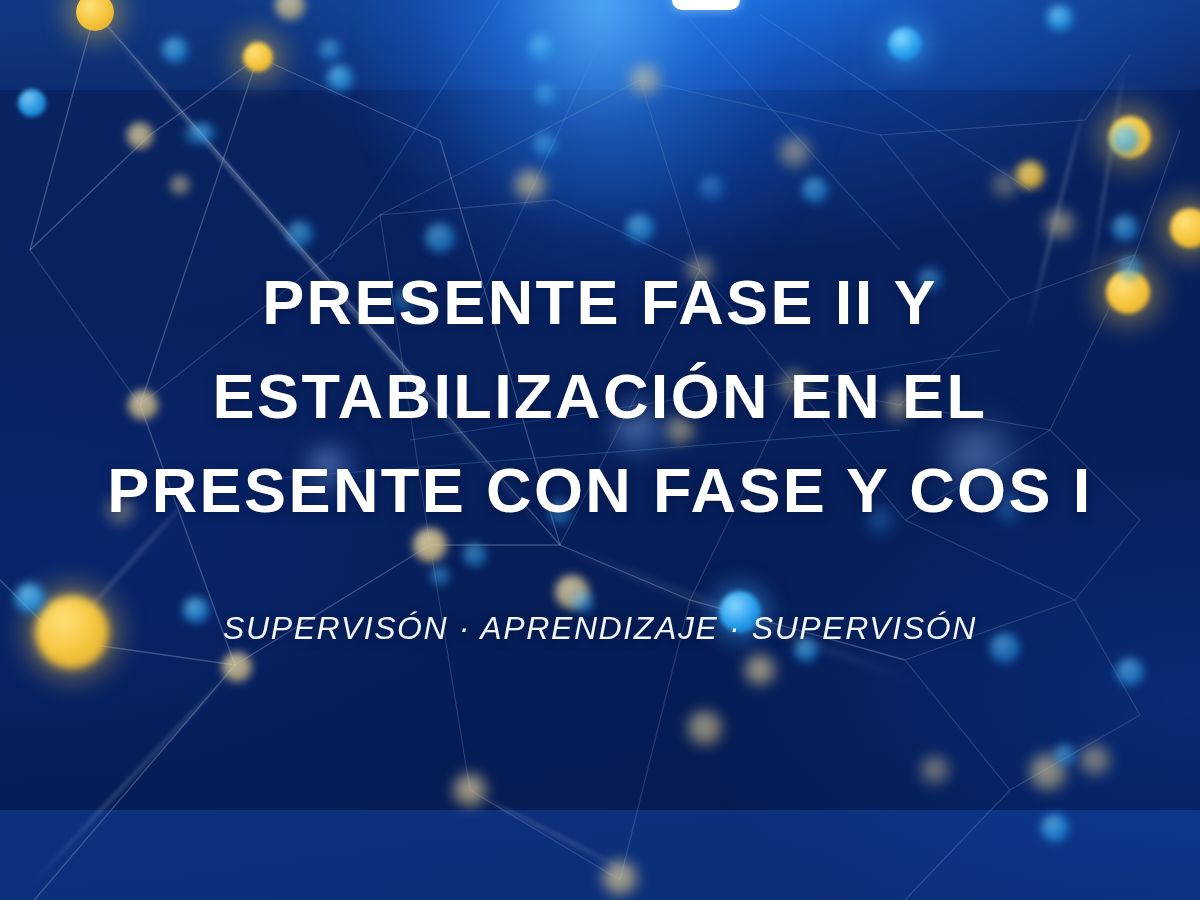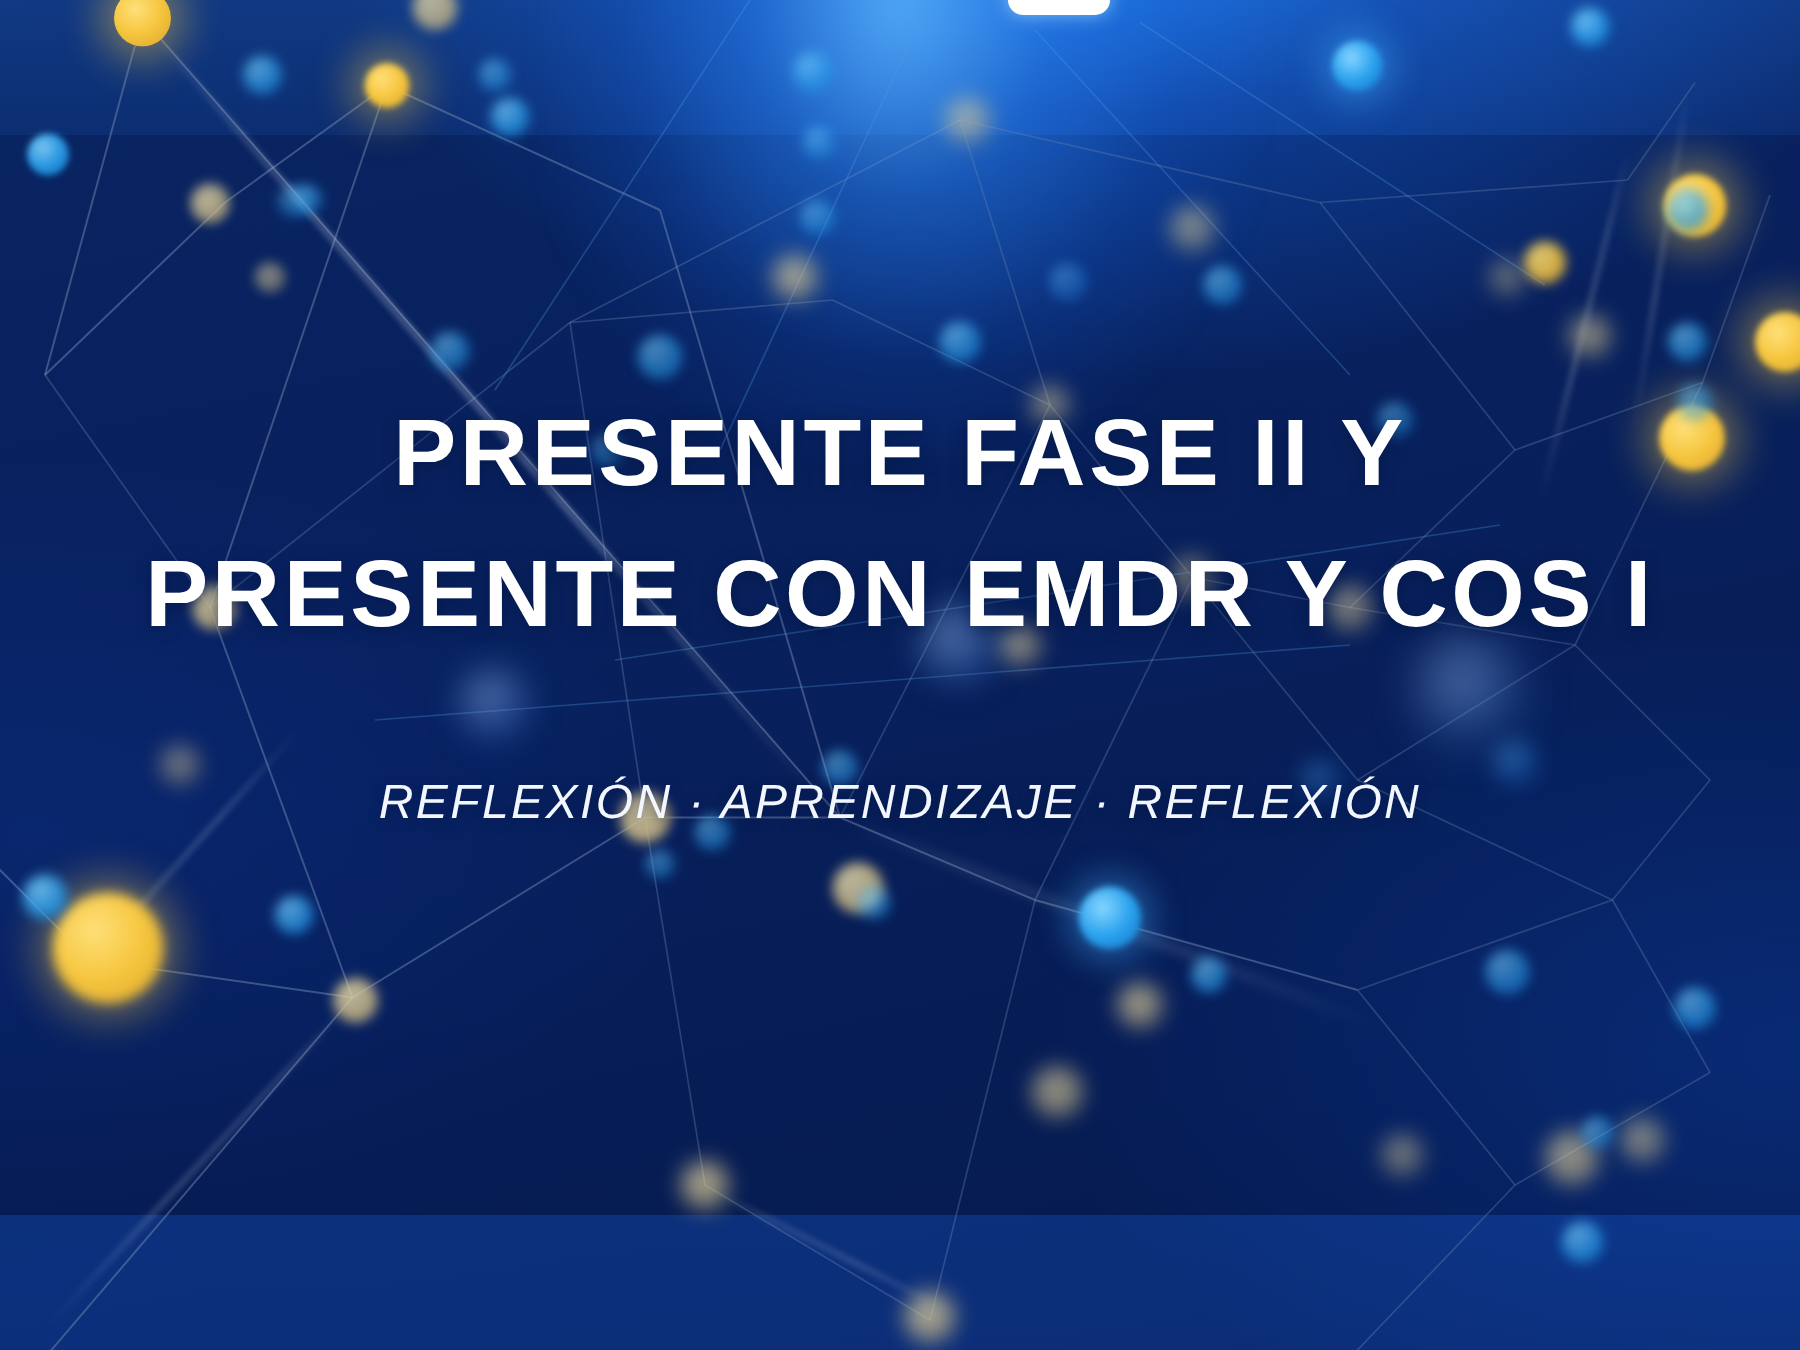--- a/index.html
+++ b/index.html
@@ -268,18 +268,19 @@
     <div class="node n-blue blur7" style="left:1010px;top:508px; width:30px; height:30px; opacity:.4;"></div>
     <div class="node n-blue blur7" style="left:880px; top:520px; width:26px; height:26px; opacity:.35;"></div>
     <div class="node n-dim  blur11" style="left:640px; top:430px; width:54px; height:54px;"></div>
     <div class="node n-dim  blur11" style="left:330px; top:470px; width:48px; height:48px;"></div>
     <div class="node n-dim  blur16" style="left:980px; top:460px; width:70px; height:70px;"></div>
   </div>
 
   <div class="content">
     <h1 class="title">
       <span class="ln">PRESENTE FASE II Y</span>
-      <span class="ln">PRESENTE CON EMDR Y COS I</span>
+      <span class="ln">ESTABILIZACIÓN EN EL</span>
+      <span class="ln">PRESENTE CON FASE Y COS I</span>
     </h1>
-    <div class="subtitle">REFLEXIÓN · APRENDIZAJE · REFLEXIÓN</div>
+    <div class="subtitle">SUPERVISÓN · APRENDIZAJE · SUPERVISÓN</div>
   </div>
 
 </div>
 
 </body></html>

